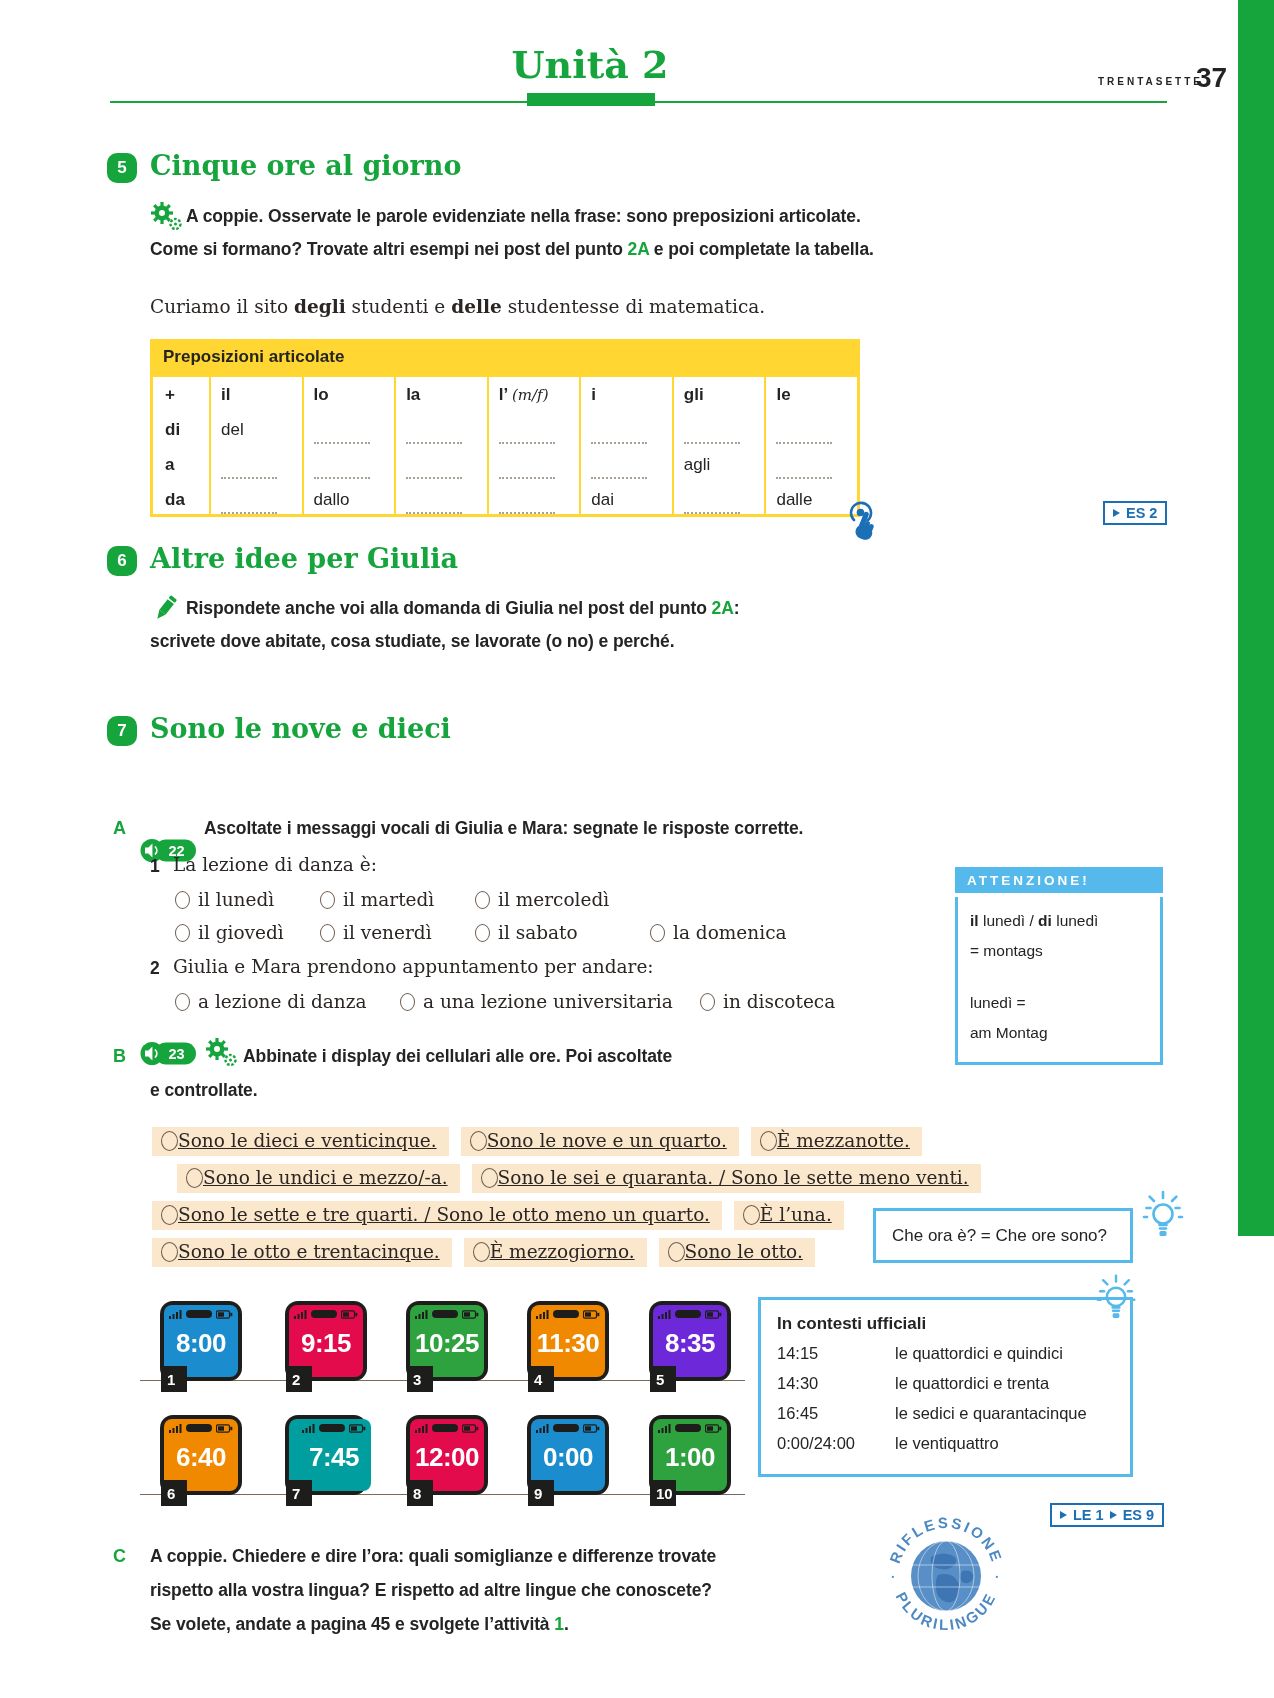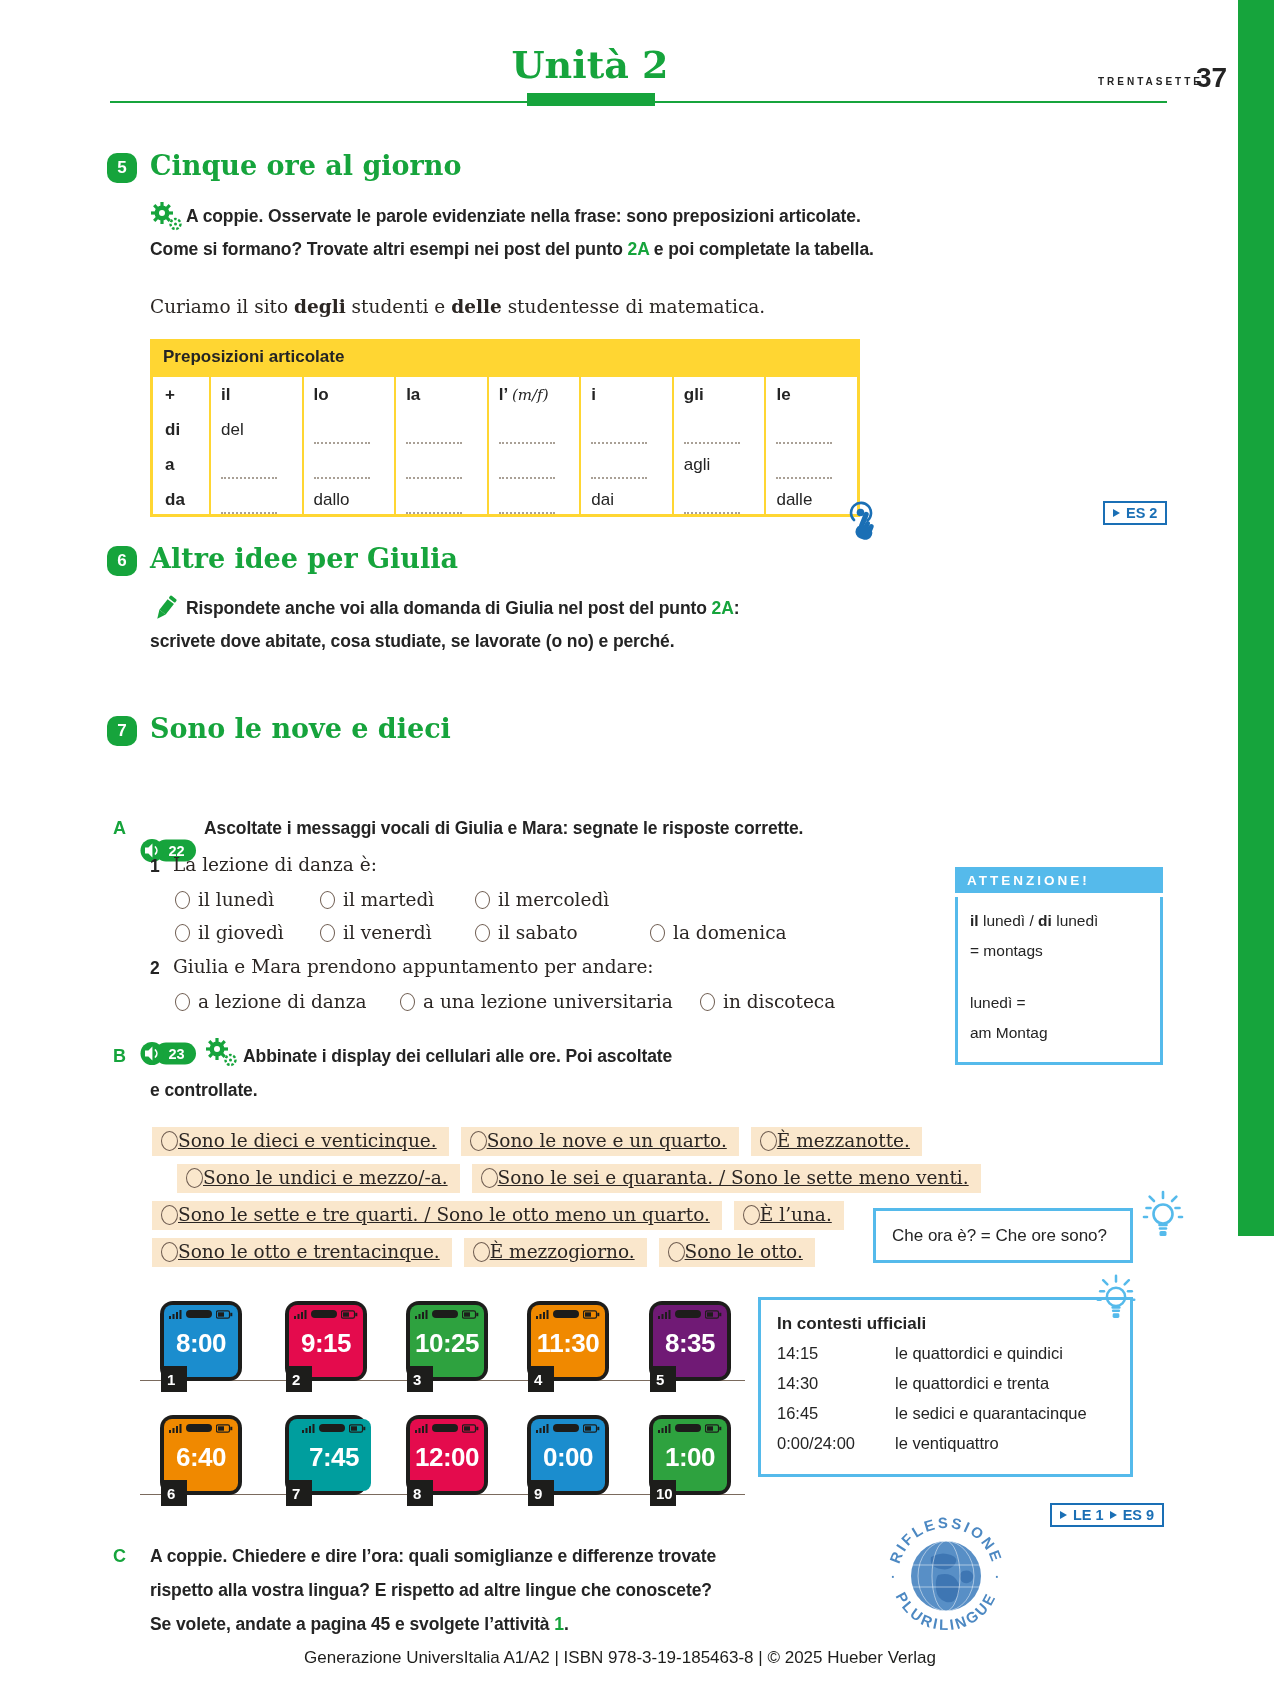--- a/index.html
+++ b/index.html
@@ -477,21 +477,21 @@
             <rect x="0.5" y="0.8" width="13" height="7.4" rx="1.6" fill="none" stroke="#1d1d1b" stroke-width="1.2"></rect>
             <rect x="2" y="2.3" width="6" height="4.4" fill="#1d1d1b"></rect>
             <rect x="14.3" y="2.8" width="2" height="3.4" fill="#1d1d1b"></rect>
           </svg>
     </div>
         <div class="ptime">11:30</div>
       </div>
     <div class="pnum">4</div>
   </div>
   <div class="phone" style="left:649px;top:1301px;">
-    <div class="screen" style="background: #701a75;">
+    <div class="screen" style="background: #6d28d9;">
         <div class="ptop">
       <svg width="13" height="9" viewBox="0 0 13 9">
             <g fill="#1d1d1b">
               <rect x="0" y="6" width="2" height="3"></rect>
               <rect x="3.5" y="4" width="2" height="5"></rect>
               <rect x="7" y="2" width="2" height="7"></rect>
               <rect x="10.5" y="0" width="2" height="9"></rect>
             </g>
           </svg>
       <div class="notch"></div>
@@ -685,15 +685,14 @@
         <textPath href="#arcTop" startOffset="50%" text-anchor="middle">RIFLESSIONE</textPath>
       </text>
       <text font-family="Liberation Sans, sans-serif" font-size="15" font-weight="bold" fill="#3D7EBD" letter-spacing="2.5">
         <textPath href="#arcBot" startOffset="50%" text-anchor="middle">PLURILINGUE</textPath>
       </text>
       <text x="8" y="68" font-size="13" font-weight="bold" fill="#3D7EBD">∙</text>
       <text x="112" y="68" font-size="13" font-weight="bold" fill="#3D7EBD">∙</text>
     </svg>
   </span>
 
-  <div class="abs footer">Generazione UniversItalia A1/A2 | ISBN 978-3-19-185463-8 | © 2025 Hueber Verlag</div>
 
 </div>
 
 </body></html>

